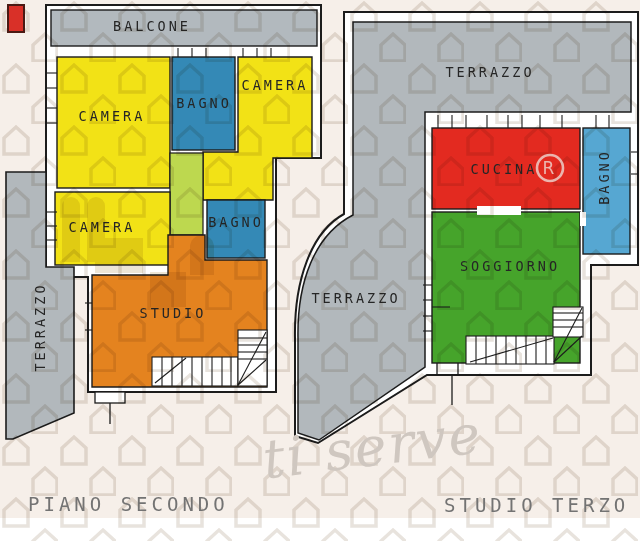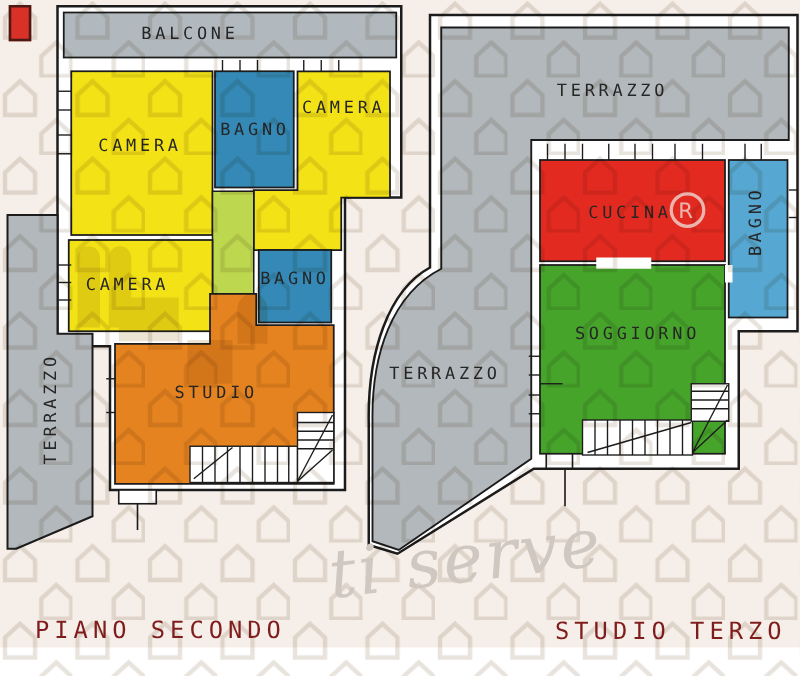--- a/index.html
+++ b/index.html
@@ -1,21 +1,21 @@
 <!DOCTYPE html>
 <html><head>
 <meta charset="utf-8">
 <style>
   html,body{margin:0;padding:0;}
   body{width:640px;height:541px;overflow:hidden;font-family:"DejaVu Sans Mono",monospace;}
   #canvas{position:relative;width:640px;height:518px;background:#f6efe9;}
   svg{position:absolute;left:0;top:0;}
   svg text{font-family:"DejaVu Sans Mono",monospace;fill:#262626;letter-spacing:3px;}
   .room-label{font-size:13.5px;}
-  .caption{position:absolute;font-size:19px;letter-spacing:4px;color:#7f1d1d;
+  .caption{position:absolute;font-size:19px;letter-spacing:4px;color:#737373;
            font-family:"DejaVu Sans Mono",monospace;white-space:nowrap;}
   #caption-second{left:28px;top:493px;}
   #caption-third{left:444px;top:494px;}
   #script-watermark{position:absolute;left:262px;top:408px;width:340px;
       font-family:"DejaVu Serif",serif;font-style:italic;font-size:54px;
       color:#cfc7c0;transform:rotate(-7deg);letter-spacing:2px;pointer-events:none;}
   #red-mark{position:absolute;left:7px;top:4px;width:14px;height:25px;
       border:2px solid #4a1a14;}
   .wm{mix-blend-mode:multiply;}
 </style>

